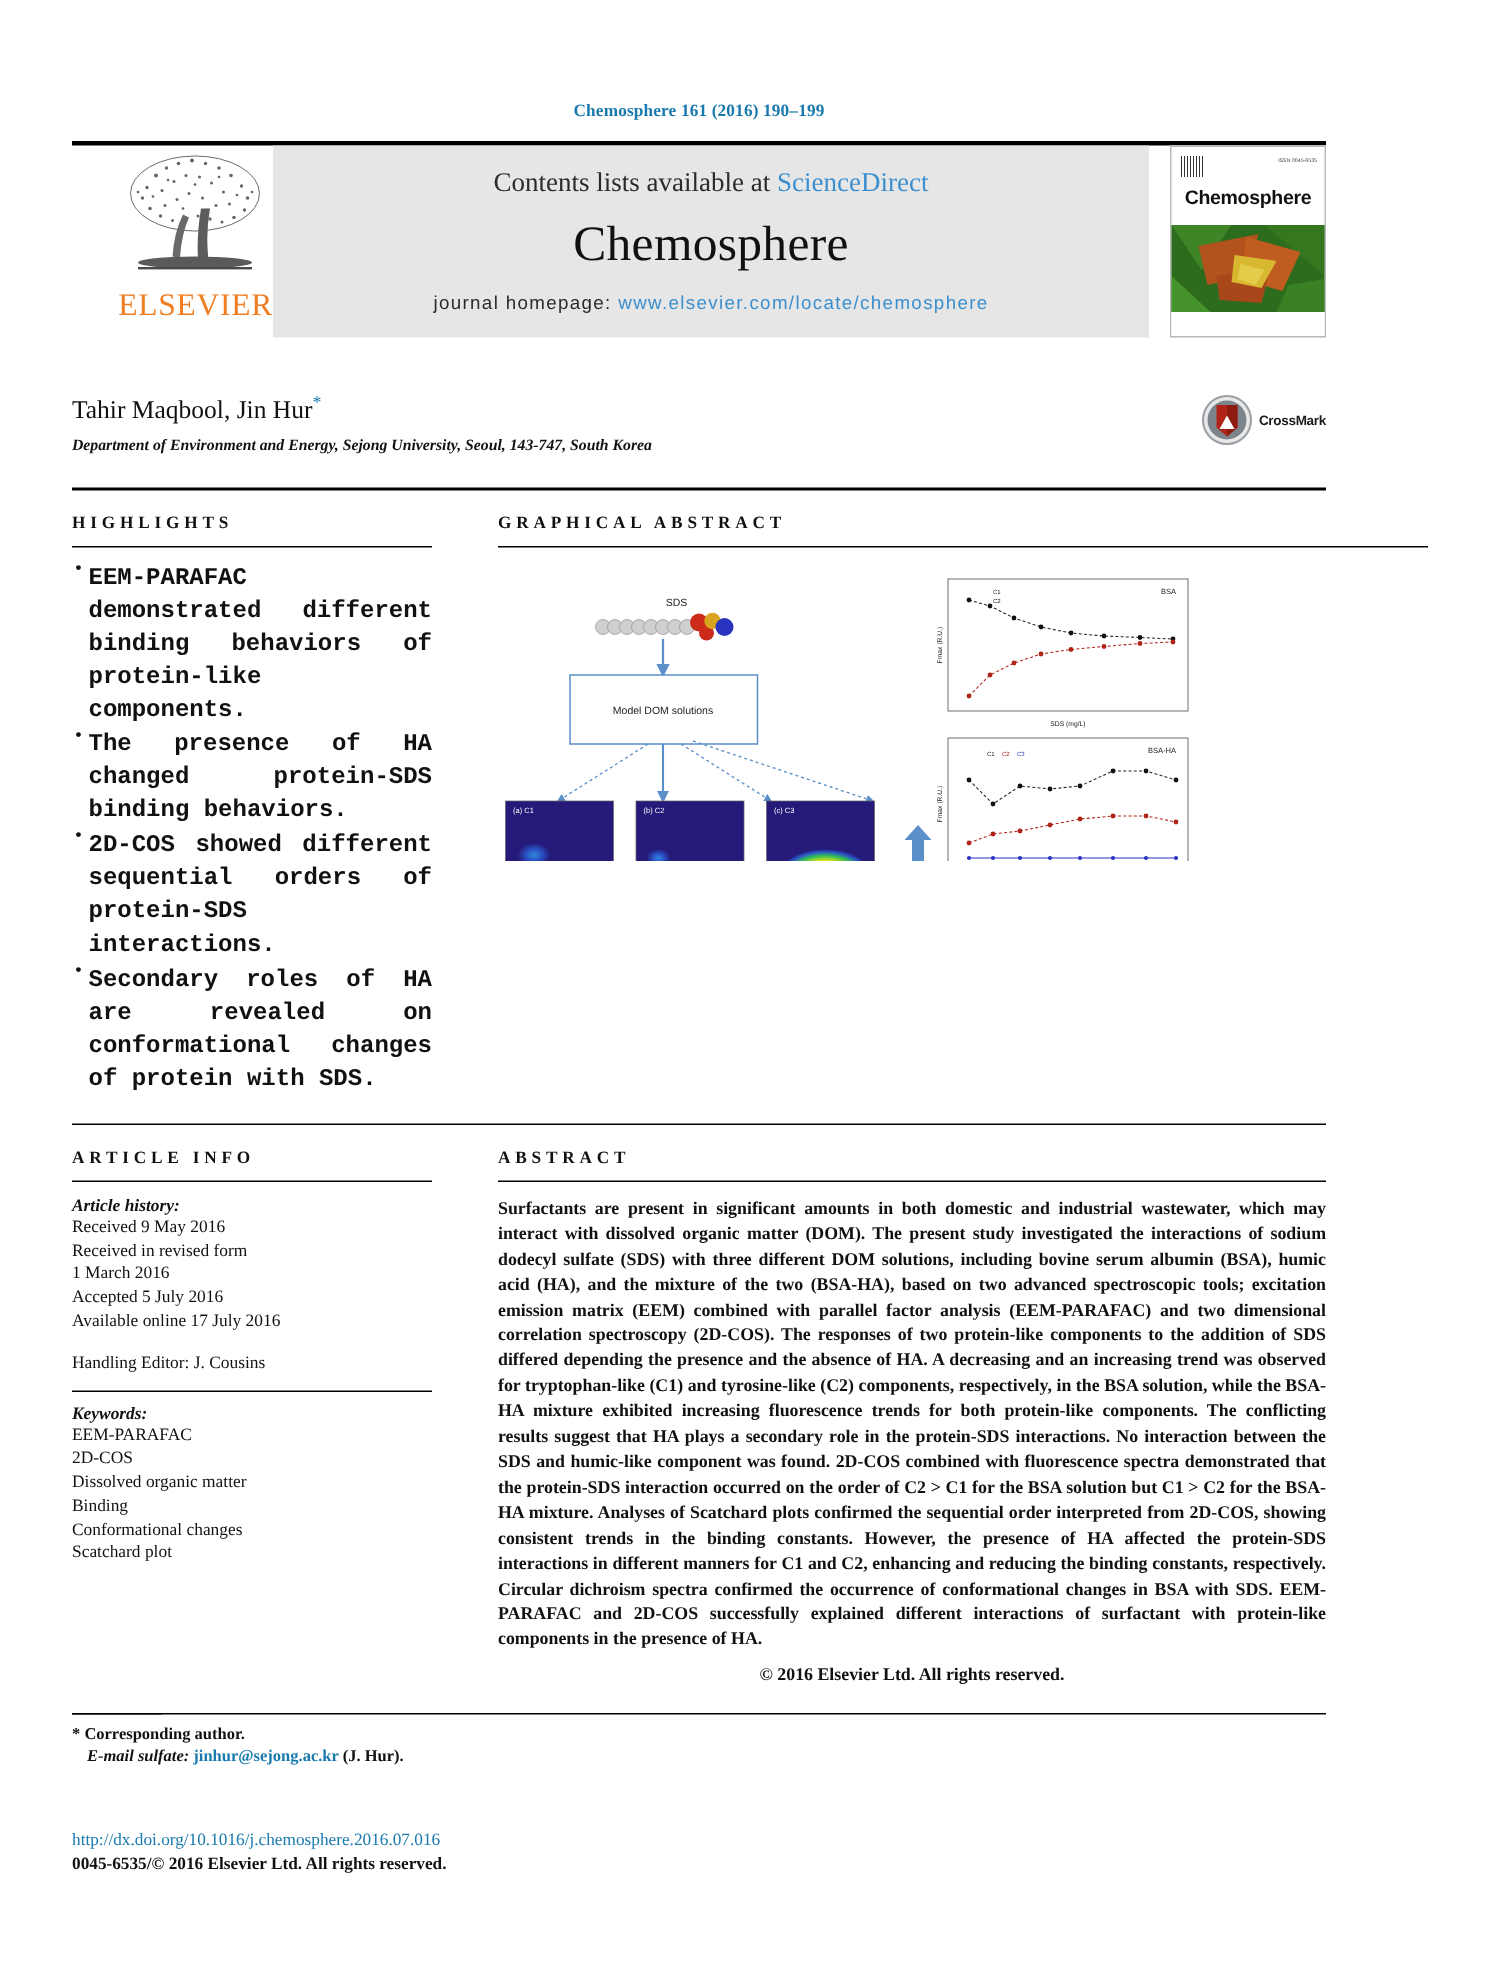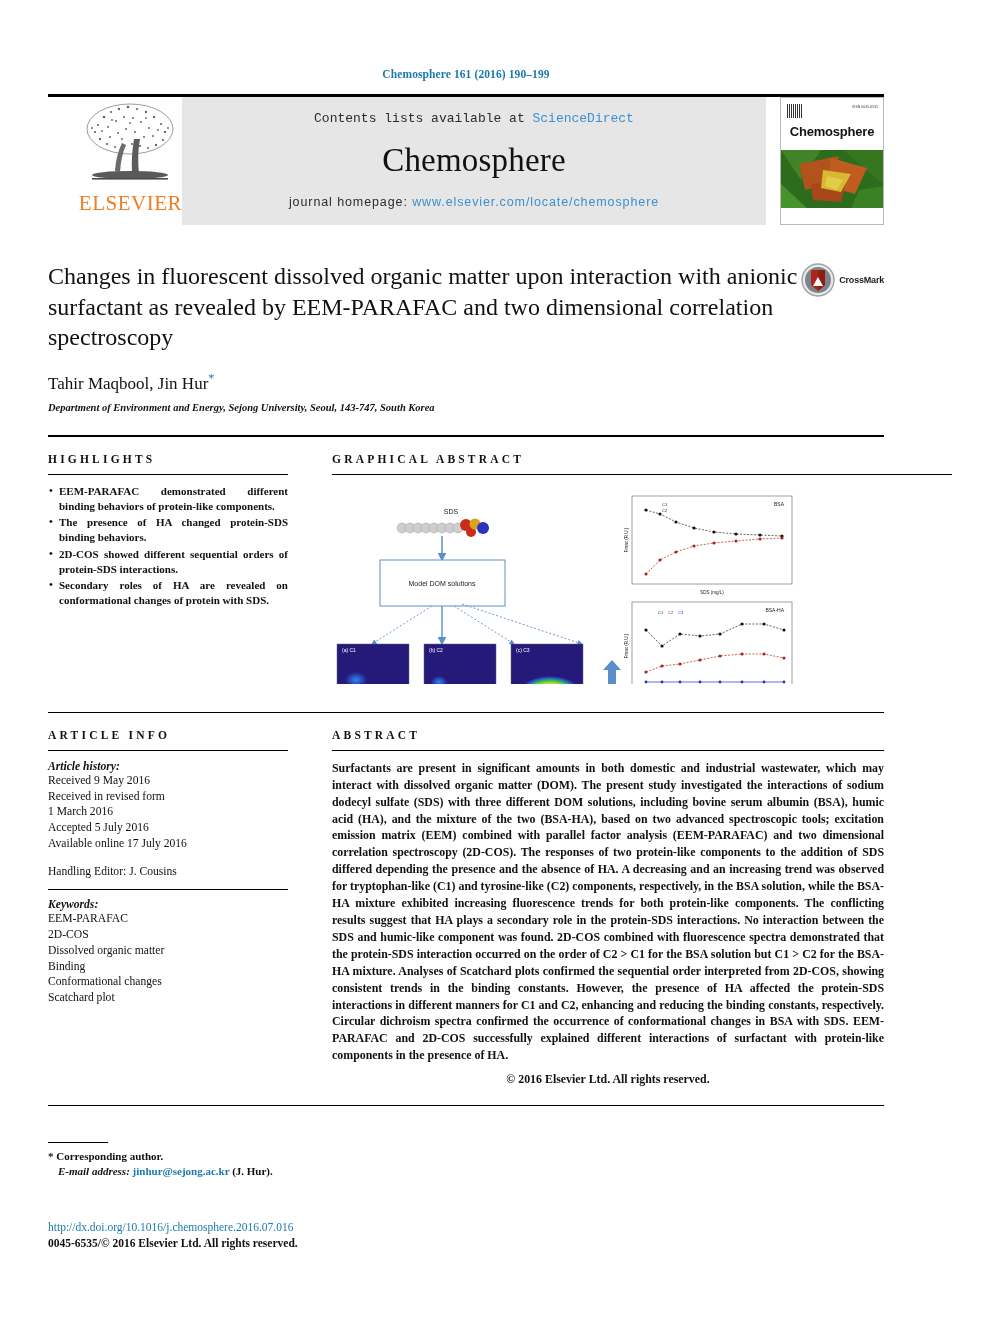--- a/index.html
+++ b/index.html
@@ -68,22 +68,22 @@
     flex: 1 1 auto;
     background: #e6e6e6;
     display: flex;
     flex-direction: column;
     align-items: center;
     justify-content: space-between;
     padding: 14px 0 16px 0;
     box-sizing: border-box;
   }
   .contents-line {
-    font-family: Liberation Mono, monospace;
-    font-size: 13px;
+    font-family: Liberation Serif, serif;
+    font-size: 18px;
     color: #2b2b2b;
   }
   .contents-line .sd-link { color: #3b8fce; }
   .journal-name {
     font-family: "Liberation Serif", serif;
     font-size: 33px;
     color: #111;
     letter-spacing: 0.2px;
   }
   .homepage-line {
@@ -201,23 +201,23 @@
     letter-spacing: 3.2px;
     color: #111;
     margin-bottom: 9px;
   }
   .sec-underline { border-top: 1.5px solid #000; margin-bottom: 9px; }
 
   ul.highlights {
     list-style: none;
     margin: 0;
     padding: 0;
-    font-family: Liberation Serif, serif;
-    font-weight: bold;
-    font-size: 11px;
+    font-family: Liberation Mono, monospace;
+    font-weight: bold;
+    font-size: 16px;
     line-height: 1.38;
     text-align: justify;
     color: #111;
   }
   ul.highlights li {
     position: relative;
     padding-left: 11px;
     margin-bottom: 1px;
   }
   ul.highlights li:before {
@@ -401,21 +401,20 @@
           <path d="M30 34 L66 28 L60 52 L32 50 Z" fill="#a8481a"></path>
           <path d="M42 20 L70 24 L60 42 L40 38 Z" fill="#d8b830"></path>
           <path d="M46 26 L62 30 L56 40 L44 36 Z" fill="#e3cc4a"></path>
         </svg>
       </div>
       <div class="cover-foot"></div>
     </div>
   </div>
 
   <div class="title-area">
-    <h1 class="paper-title">Changes in fluorescent dissolved organic matter upon interaction with anionic surfactant as revealed by EEM-PARAFAC and two dimensional correlation spectroscopy</h1>
     <div class="authors">
       <span>Tahir Maqbool, Jin Hur</span><span class="star">*</span>
     </div>
     <div class="affiliation">Department of Environment and Energy, Sejong University, Seoul, 143-747, South Korea</div>
 
     <div class="crossmark">
       <svg width="34" height="34" viewBox="0 0 34 34">
         <circle cx="17" cy="17" r="16" fill="#e9e9e9" stroke="#9aa0a6" stroke-width="1.4"></circle>
         <circle cx="17" cy="17" r="13" fill="#7d858c"></circle>
         <path d="M10 7 h14 v15 l-7 6 l-7 -6 z" fill="#b02418"></path>
@@ -628,21 +627,21 @@
 
   <div class="rule-thin"></div>
 
   <div class="footer">
     <div class="foot-rule"></div>
     <div class="foot-line">
       <span>*</span>
       <span>Corresponding author.</span>
     </div>
     <div class="foot-line" style="padding-left:10px">
-      <span class="lbl">E-mail address:</span>
+      <span class="lbl">E-mail sulfate:</span>
       <span class="foot-link">jinhur@sejong.ac.kr</span>
       <span>(J. Hur).</span>
     </div>
     <div class="doi-block">
       <div class="doi-line">http://dx.doi.org/10.1016/j.chemosphere.2016.07.016</div>
       <div class="issn-line">0045-6535/© 2016 Elsevier Ltd. All rights reserved.</div>
     </div>
   </div>
 
 </div>

